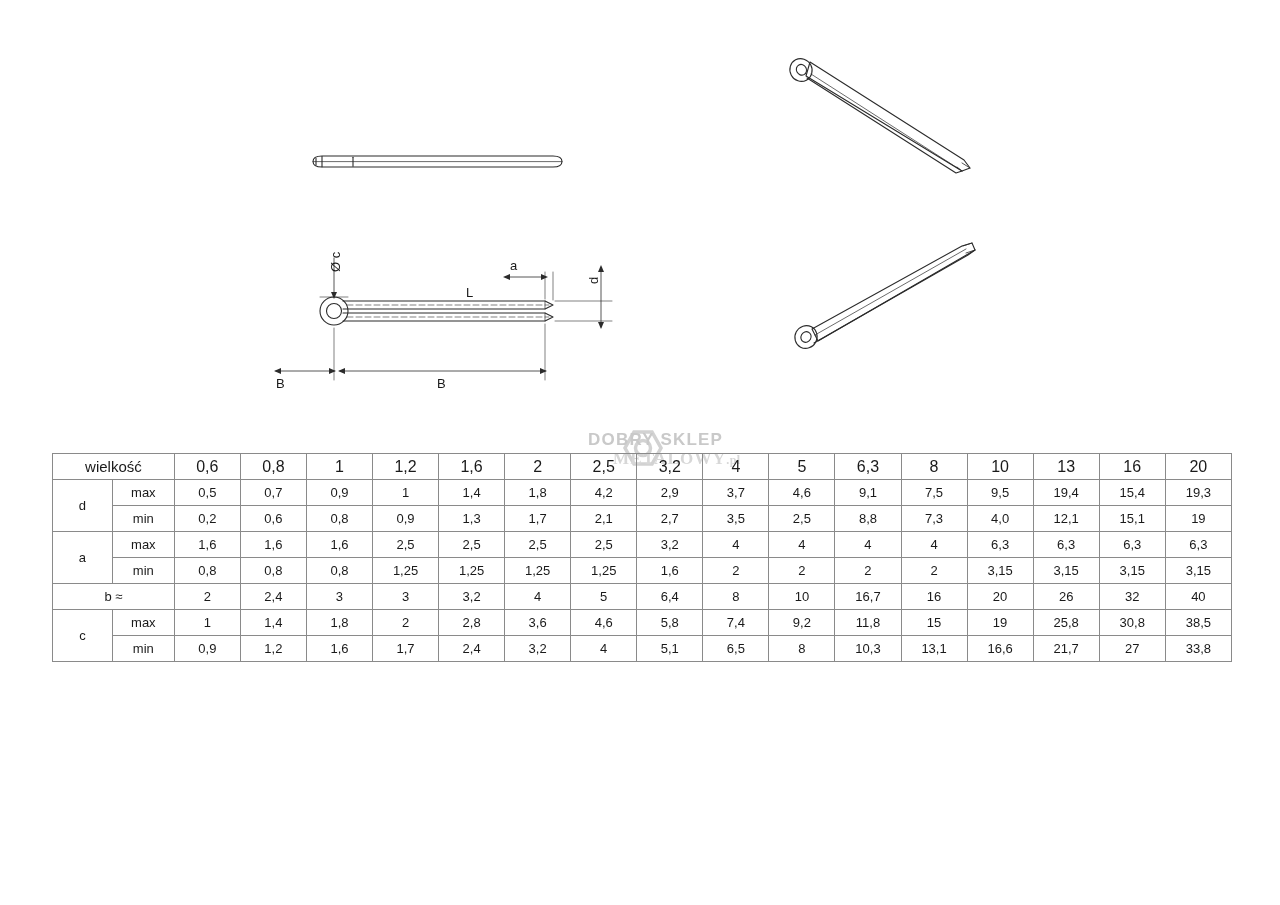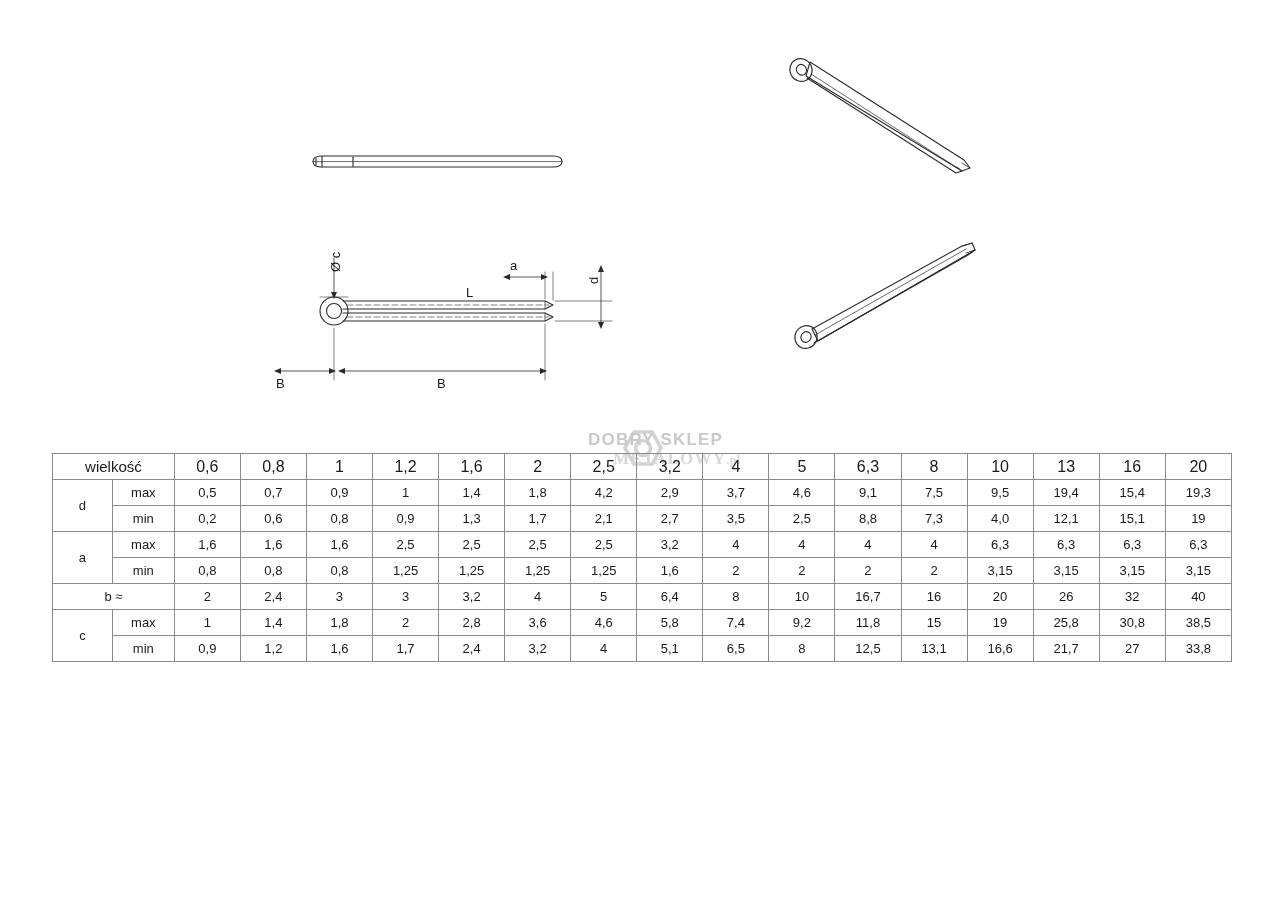--- a/index.html
+++ b/index.html
@@ -390,21 +390,21 @@
         <td>0,9</td>
         <td>1,2</td>
         <td>1,6</td>
         <td>1,7</td>
         <td>2,4</td>
         <td>3,2</td>
         <td>4</td>
         <td>5,1</td>
         <td>6,5</td>
         <td>8</td>
-        <td>12,5</td>
+        <td>10,3</td>
         <td>13,1</td>
         <td>16,6</td>
         <td>21,7</td>
         <td>27</td>
         <td>33,8</td>
       </tr>
     </tbody>
   </table>
 </div>
 

